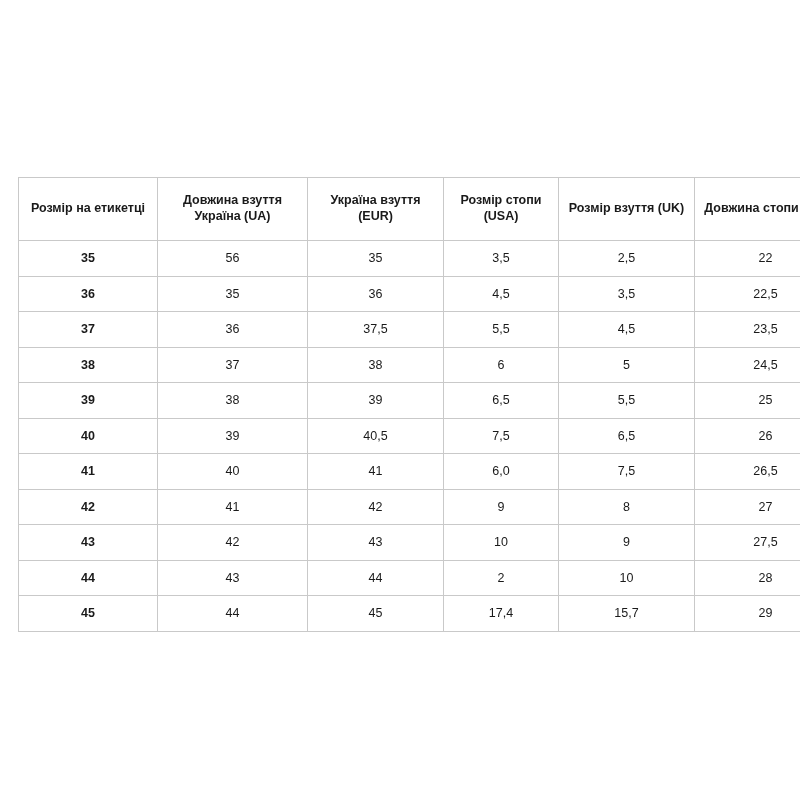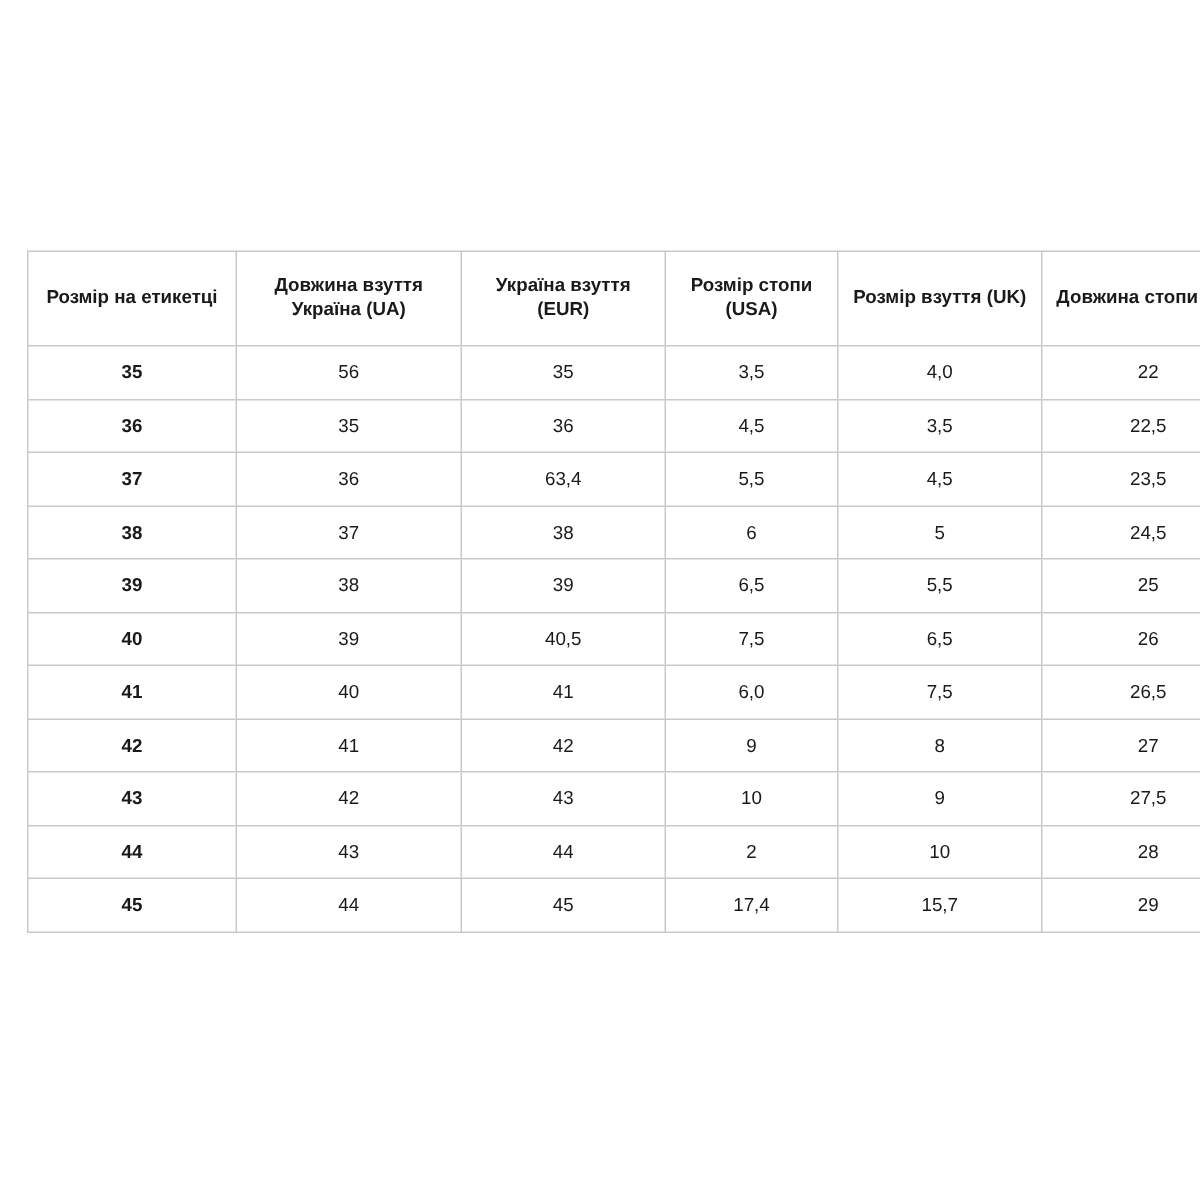--- a/index.html
+++ b/index.html
@@ -15,21 +15,21 @@
   }
   .page {
     position: relative;
     width: 800px;
     height: 800px;
     box-sizing: border-box;
   }
   .table-wrap {
     position: absolute;
     left: 18px;
-    top: 167px;
+    top: 177px;
     width: 764px;
   }
   table.size-table {
     border-collapse: collapse;
     width: 764px;
     table-layout: fixed;
   }
   table.size-table th,
   table.size-table td {
     border: 1px solid #c9c9c9;
@@ -74,35 +74,35 @@
           <th class="col-4">Розмір взуття (UK)</th>
           <th class="col-5">Довжина стопи (см)</th>
         </tr>
       </thead>
       <tbody>
         <tr>
           <td class="label-col">35</td>
           <td>56</td>
           <td>35</td>
           <td>3,5</td>
-          <td>4,0</td>
+          <td>2,5</td>
           <td>22</td>
         </tr>
         <tr>
           <td class="label-col">36</td>
           <td>35</td>
           <td>36</td>
           <td>4,5</td>
           <td>3,5</td>
           <td>22,5</td>
         </tr>
         <tr>
           <td class="label-col">37</td>
           <td>36</td>
-          <td>63,4</td>
+          <td>37,5</td>
           <td>5,5</td>
           <td>4,5</td>
           <td>23,5</td>
         </tr>
         <tr>
           <td class="label-col">38</td>
           <td>37</td>
           <td>38</td>
           <td>6</td>
           <td>5</td>

